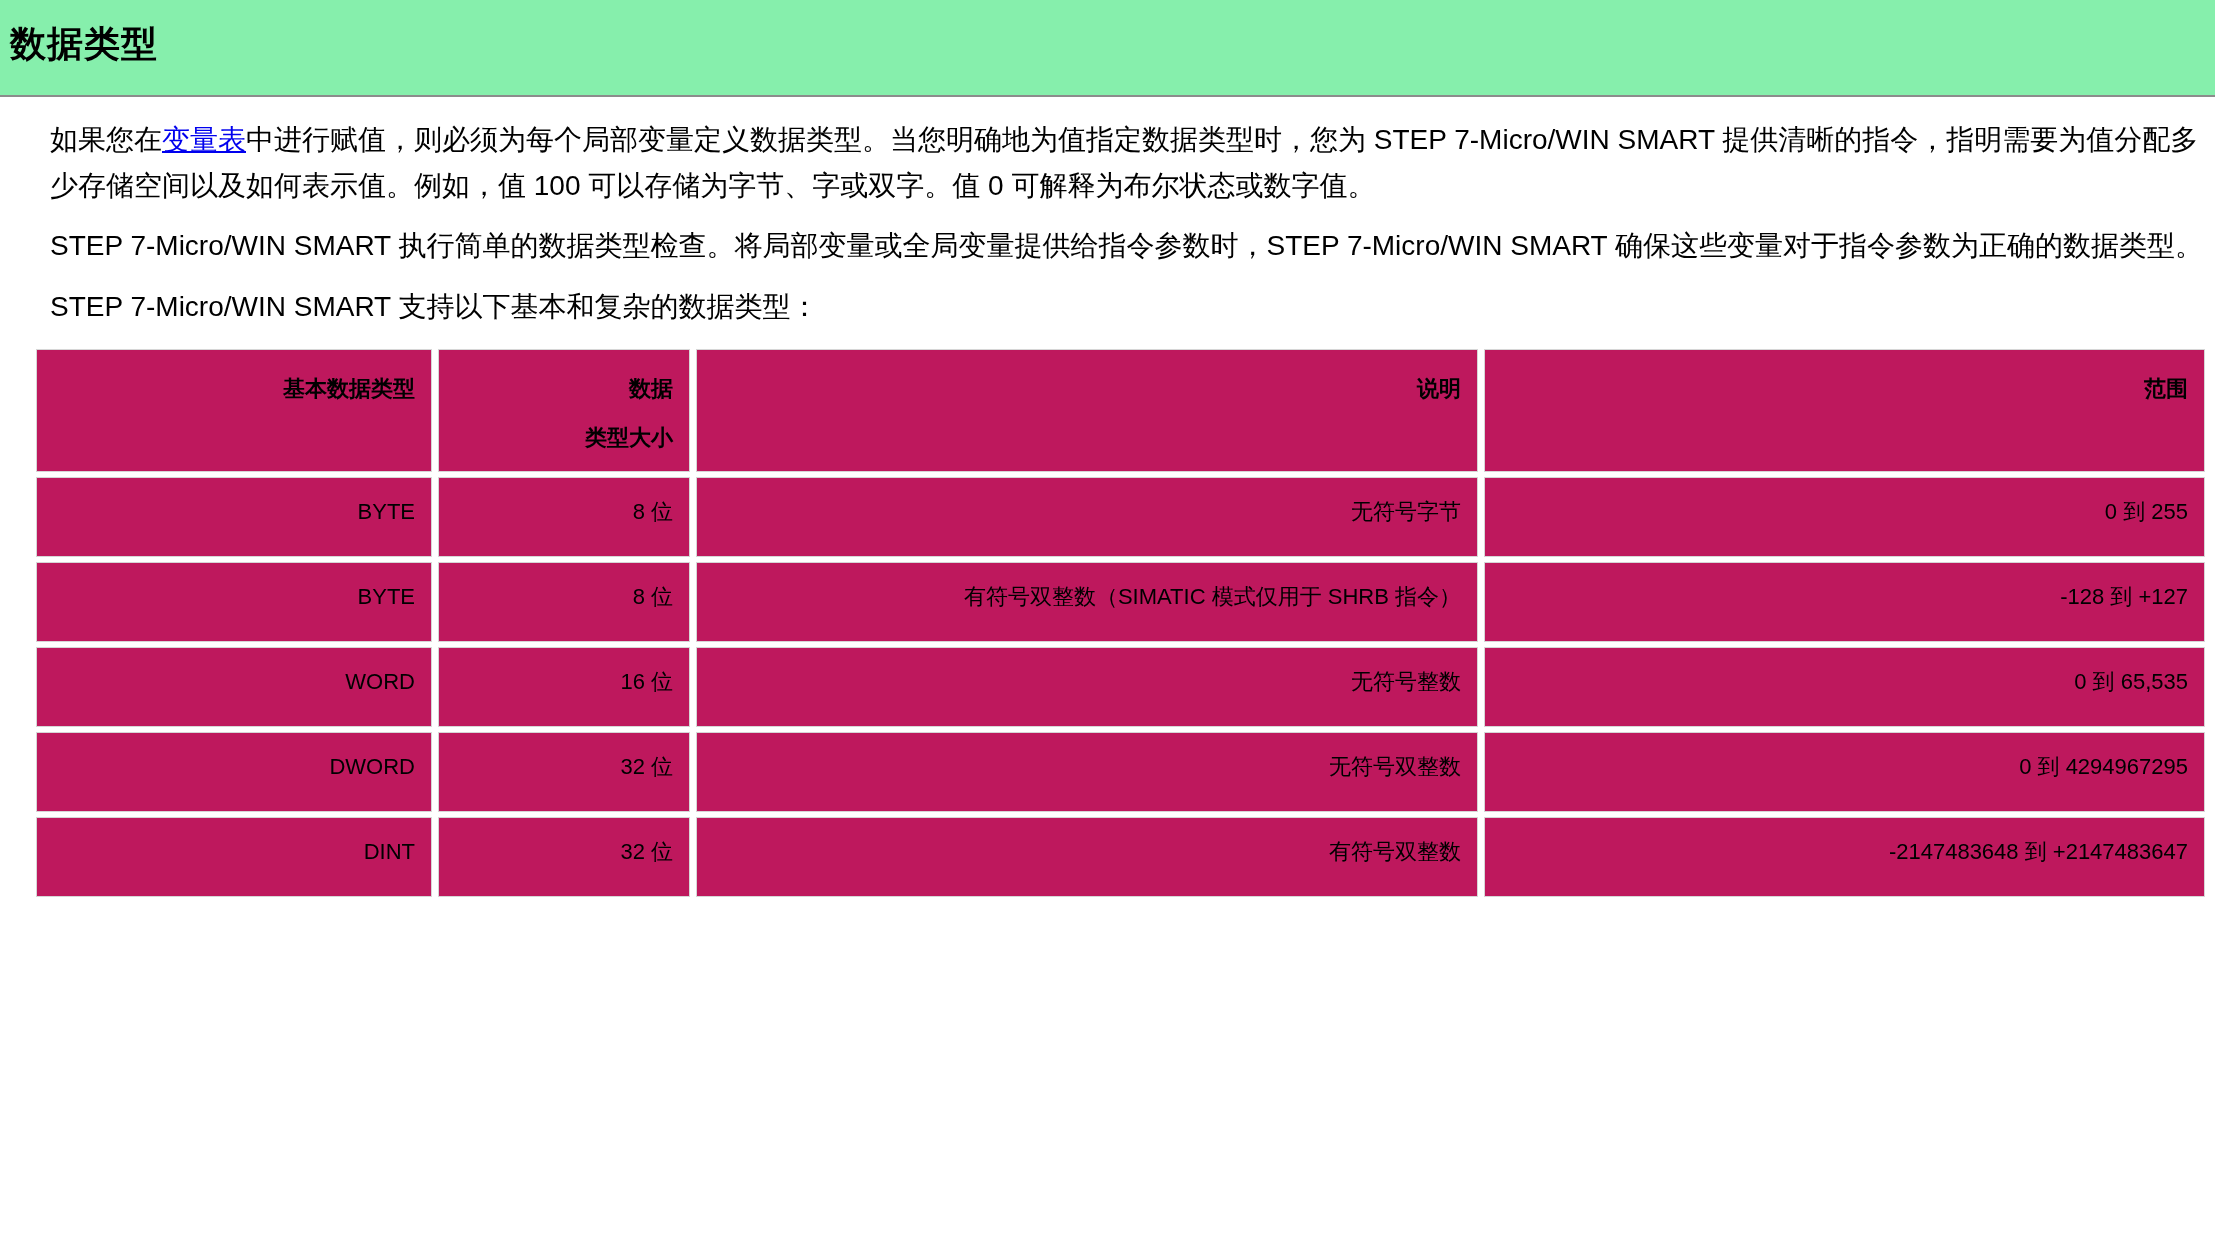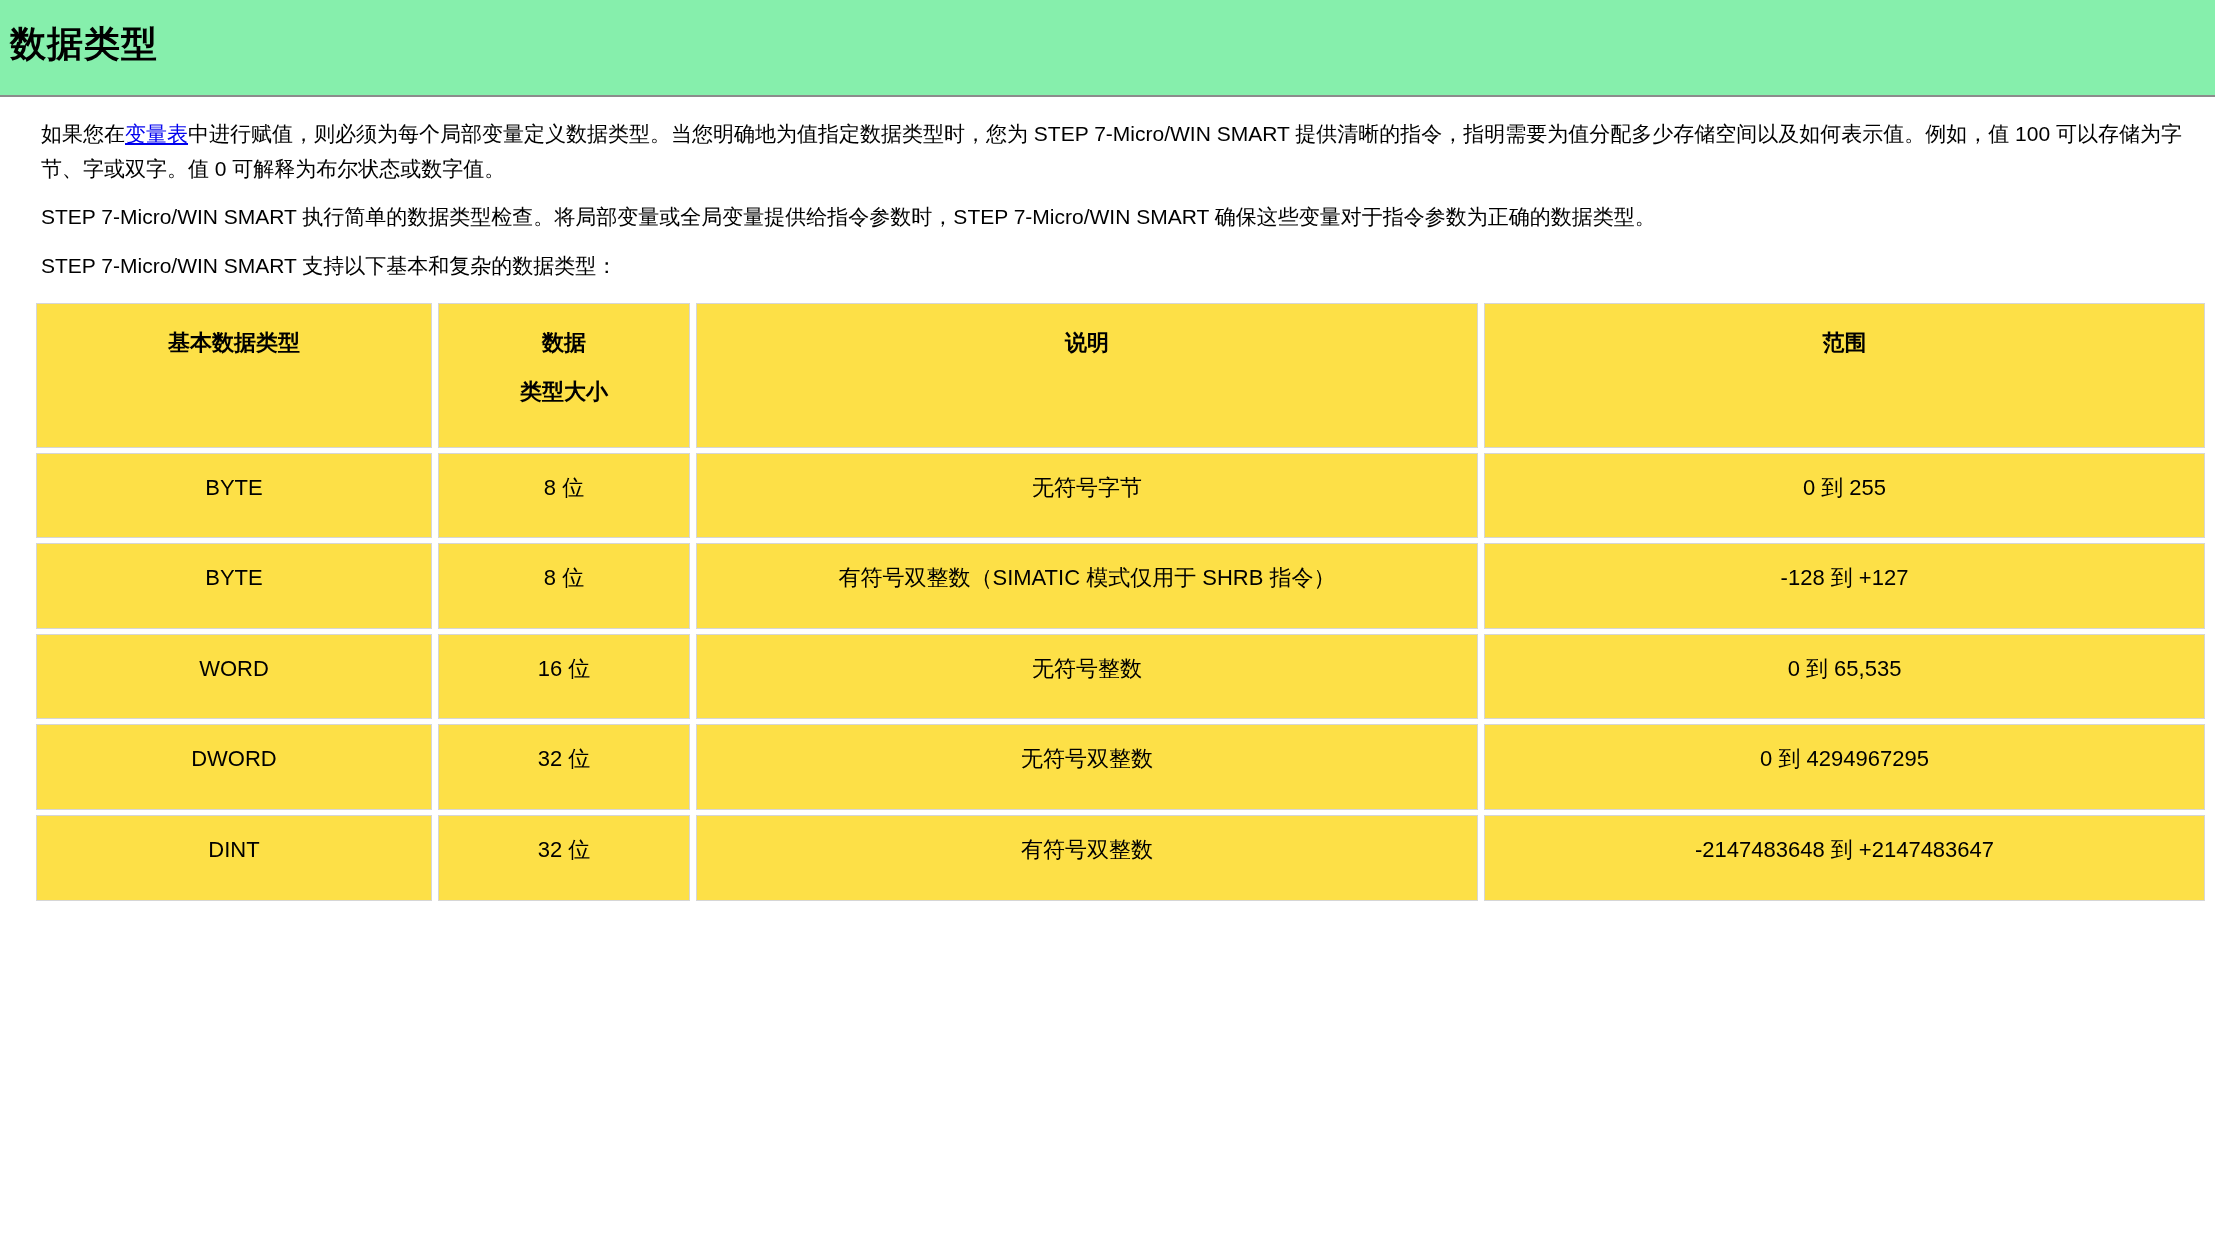--- a/index.html
+++ b/index.html
@@ -19,46 +19,46 @@
   }
   .topbar h1 {
     font-size: 36px;
     font-weight: bold;
     letter-spacing: 1px;
   }
 
   .content { padding: 8px 0 0 34px; }
 
   .content p {
-    font-size: 21px;
+    font-size: 28px;
     line-height: 1.65;
-    margin: 14px 0 14px 7px;
+    margin: 14px 0 14px 16px;
   }
   .content p:first-child { margin-top: 12px; }
 
   a.doclink {
     color: #0000EE;
     text-decoration: underline;
     cursor: pointer;
   }
 
   table.dtable {
     margin-top: 12px;
     width: 100%;
     table-layout: fixed;
     border-collapse: separate;
     border-spacing: 6px 5px;
     margin-left: -4px;
   }
   table.dtable th, table.dtable td {
     border: 1px solid #d6d6d6;
-    background: #fde047;
+    background: #be185d;
     vertical-align: top;
-    text-align: center;
-    padding: 14px 16px 30px 16px;
+    text-align: right;
+    padding: 14px 16px 8px 16px;
     font-size: 22px;
     line-height: 1.8;
     white-space: pre-line;
     overflow: hidden;
   }
   table.dtable th {
     font-weight: bold;
     height: 120px;
     line-height: 2.25;
   }

